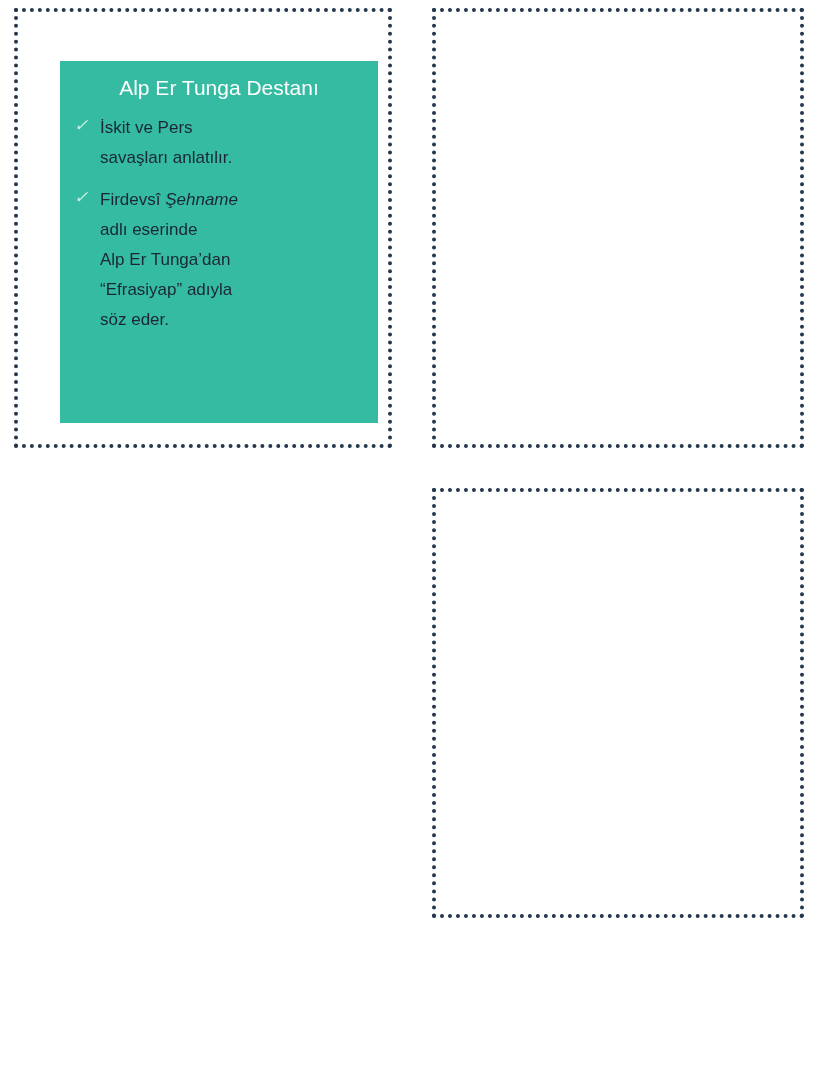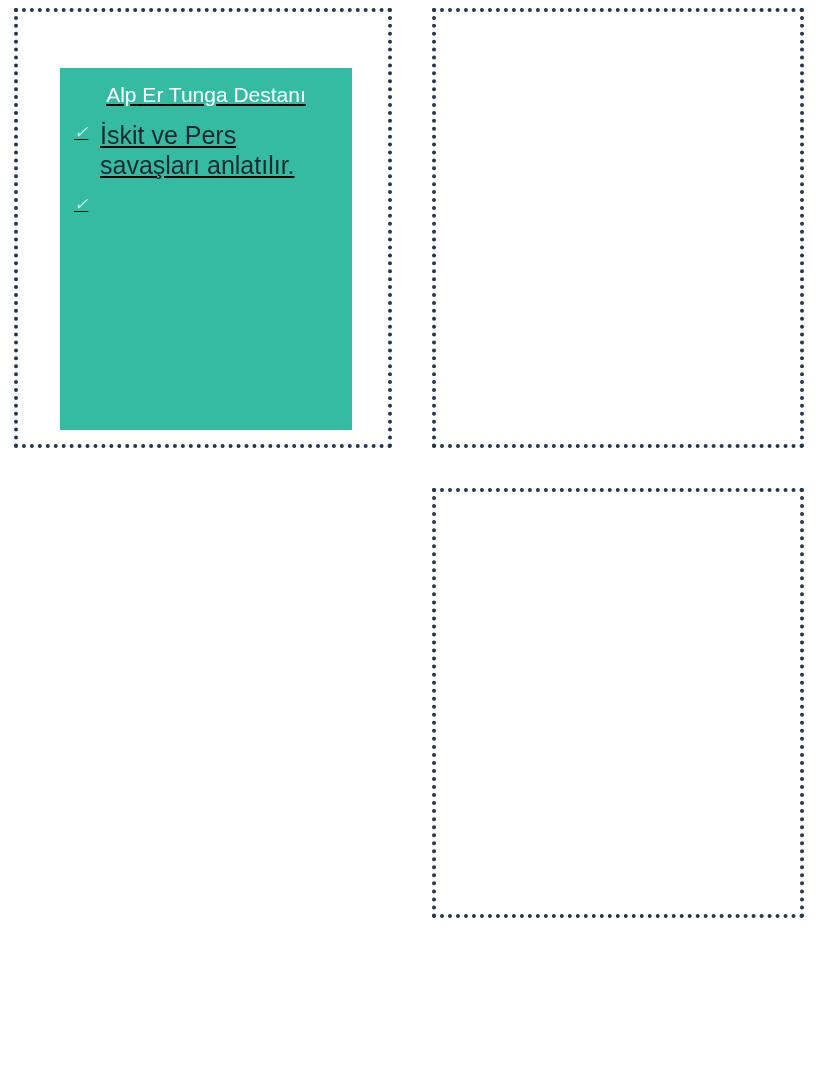--- a/index.html
+++ b/index.html
@@ -32,21 +32,21 @@
   }
   .card.c1 { left: 14px;  top: 8px;   width: 378px; height: 440px; }
   .card.c2 { left: 432px; top: 8px;   width: 372px; height: 440px; }
   .card.c3 { left: 14px;  top: 488px; width: 378px; height: 430px; }
   .card.c4 { left: 432px; top: 488px; width: 372px; height: 430px; }
 
   
   .panel {
     position: absolute;
   }
-  .panel.p1 { left: 42px;  top: 56px;  width: 292px; height: 362px; background: #35bba2; text-decoration: underline; }
+  .panel.p1 { left: 42px;  top: 49px;  width: 318px; height: 362px; background: #35bba2; }
   .panel.p3 { left: 42px;  top: 536px; width: 318px; height: 330px; background: #80bc3c; }
 
   .panel-title {
     text-align: center;
     color: #ffffff;
     font-size: 21px;
     line-height: 26px;
     padding: 14px 10px 10px 10px;
     white-space: nowrap;
   }
@@ -66,21 +66,21 @@
     width: 26px;
     color: rgba(255,255,255,0.72);
     font-size: 17px;
     line-height: 26px;
     text-align: left;
     font-family: "Liberation Serif", serif;
     font-style: italic;
   }
   .btext {
     color: #1d2b36;
-    font-size: 25px;
+    font-size: 17px;
     line-height: 30px;
     white-space: pre-line;
   }
   .panel.p1 .btext, .panel.p2 .btext, .panel.p3 .btext, .panel.p4 .btext { color: #1b2733; }
 
   .btext em {
     font-style: italic;
   }
 </style>
 </head>
@@ -92,20 +92,25 @@
     <div class="panel p1">
       <div class="panel-title">Alp Er Tunga Destanı</div>
       <ul class="bullets">
         <li class="bullet">
           <span class="check">✓</span>
           <span class="btext">İskit ve Pers
 savaşları anlatılır.</span>
         </li>
         <li class="bullet">
           <span class="check">✓</span>
+          <span class="btext">Firdevsî <em>Şehname</em>
+adlı eserinde
+Alp Er Tunga’dan
+“Efrasiyap” adıyla
+söz eder.</span>
         </li>
       </ul>
     </div>
   </div>
 
   <div class="card c2">
     
   </div>
 
 

